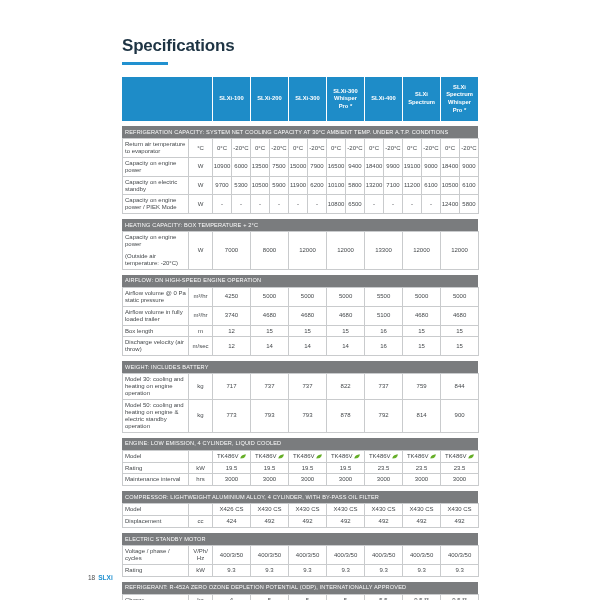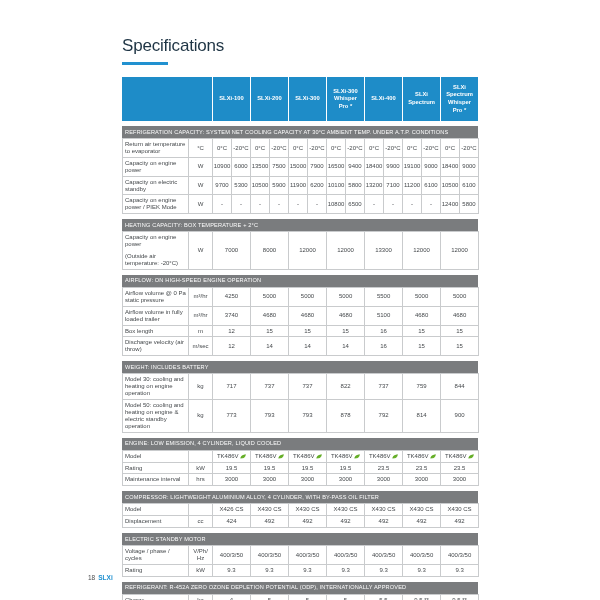--- a/index.html
+++ b/index.html
@@ -1,19 +1,19 @@
 <!DOCTYPE html>
 <html style="--header-blue: #1E8CC8; --section-gray: #7A7C7E; --title-navy: #1E3444; --accent-blue: #2191D0; --leaf-green: #6CB52D; --border-gray: #C9CBCD; --text-gray: #45494C;"><head>
 <meta charset="utf-8">
 <style>
   * { margin:0; padding:0; box-sizing:border-box; }
   html,body { width:600px; height:600px; background:#ffffff; font-family:"Liberation Sans", sans-serif; }
   .page { position:relative; width:600px; height:600px; background:#fff; overflow:hidden; }
   .content { position:absolute; left:122px; top:36px; width:356px; }
-  .title { font-size:17px; font-weight:normal; color:var(--title-navy); letter-spacing:-0.2px; }
+  .title { font-size:17px; font-weight:bold; color:var(--title-navy); letter-spacing:-0.2px; }
   .underline { width:46px; height:3px; background:var(--accent-blue); margin-top:6px; }
 
   .colhead { display:flex; margin-top:12px; }
   .hcell { background:var(--header-blue); color:#fff; font-size:5.8px; font-weight:bold; line-height:1.3;
            height:44px; width:37px; margin-left:1px; padding:0 2px;
            display:flex; align-items:center; justify-content:center; text-align:center; }
   .hspacer { width:90px; margin-left:0; }
 
   .section { margin-top:5px; }
   .secbar { background:var(--section-gray); color:#fdfdfd; font-size:5.6px; line-height:1;

